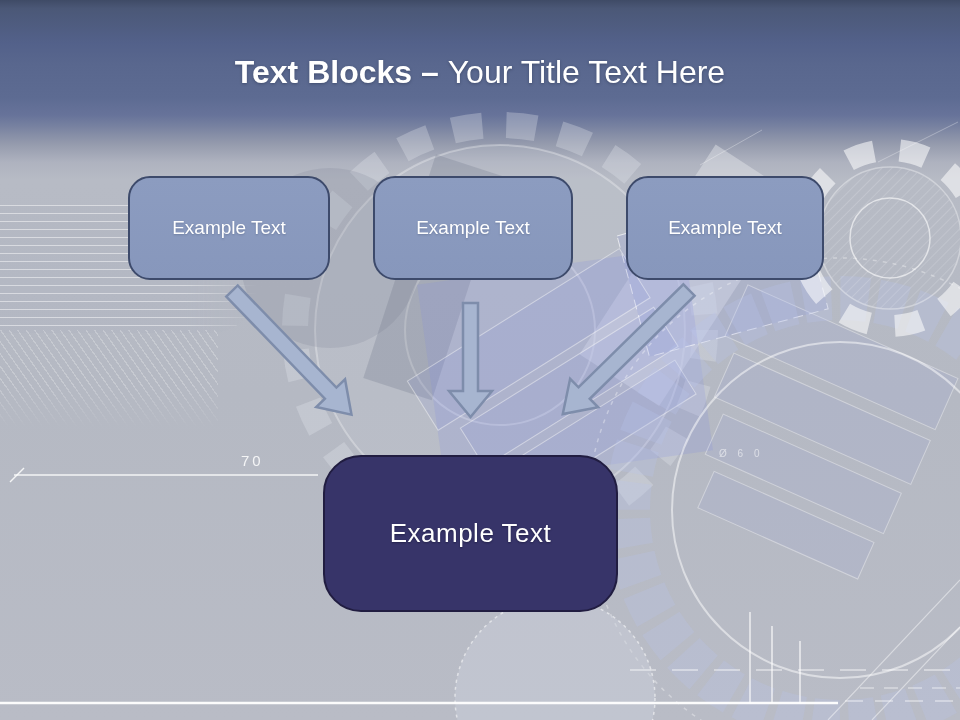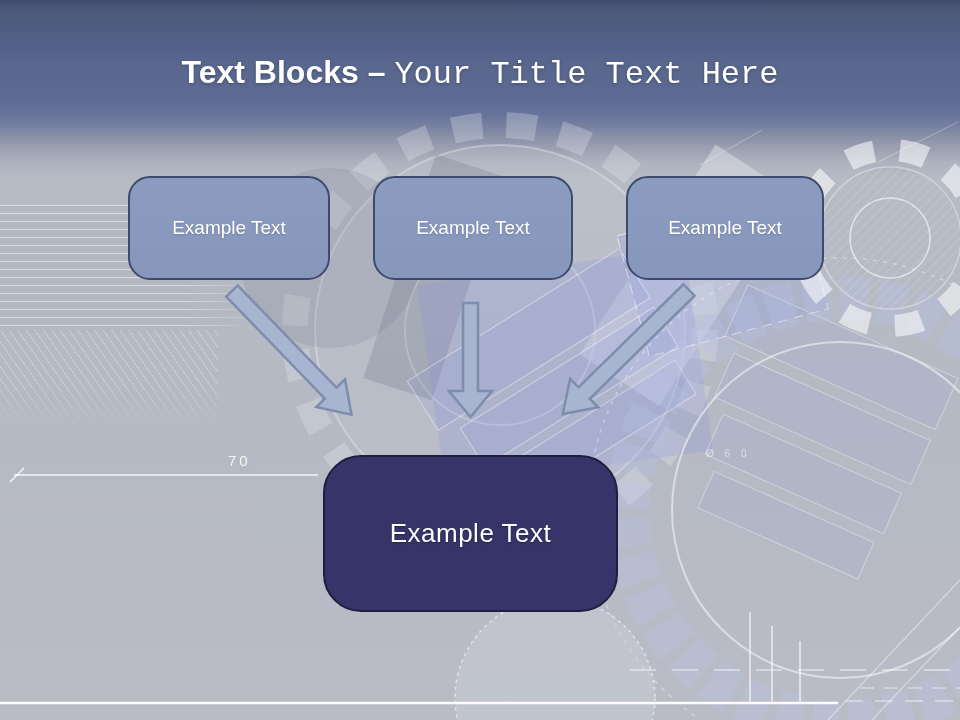--- a/index.html
+++ b/index.html
@@ -25,32 +25,32 @@
     position:absolute;left:0;top:330px;width:218px;height:98px;
     background:repeating-linear-gradient(55deg,
       rgba(255,255,255,.42) 0 1.2px, transparent 1.2px 7px);
     opacity:.55;
     -webkit-mask-image:linear-gradient(180deg,#000 55%,transparent 100%);
     mask-image:linear-gradient(180deg,#000 55%,transparent 100%);
   }
   .bg-svg{position:absolute;inset:0;}
   .dim-label{
     position:absolute;color:rgba(255,255,255,.85);
-    font-size:15px;letter-spacing:3px;
+    font-size:15px;letter-spacing:3px;margin-left:13px;
   }
   .dim-label.right{color:rgba(255,255,255,.55);font-size:10px;letter-spacing:4px;}
   
   .title{
     position:absolute;top:52px;left:0;width:100%;
     text-align:center;color:#fff;font-size:32px;line-height:40px;
     text-shadow:0 1px 3px rgba(20,28,50,.35);
     white-space:nowrap;
   }
   .title .t-bold{font-weight:700;}
-  .title .t-rest{font-weight:400;font-family:Liberation Mono, monospace;}
+  .title .t-rest{font-weight:400;}
   
   .block{
     position:absolute;top:176px;height:104px;border-radius:22px;
     background:linear-gradient(180deg,
       var(--block-fill,#8c9cc0) 0%, #8797bc 100%);
     border:2.5px solid var(--block-border,#3d4a6b);
     box-sizing:border-box;
     display:flex;align-items:center;justify-content:center;
     color:#fff;font-size:19px;
     text-shadow:0 1px 2px rgba(40,50,80,.25);

